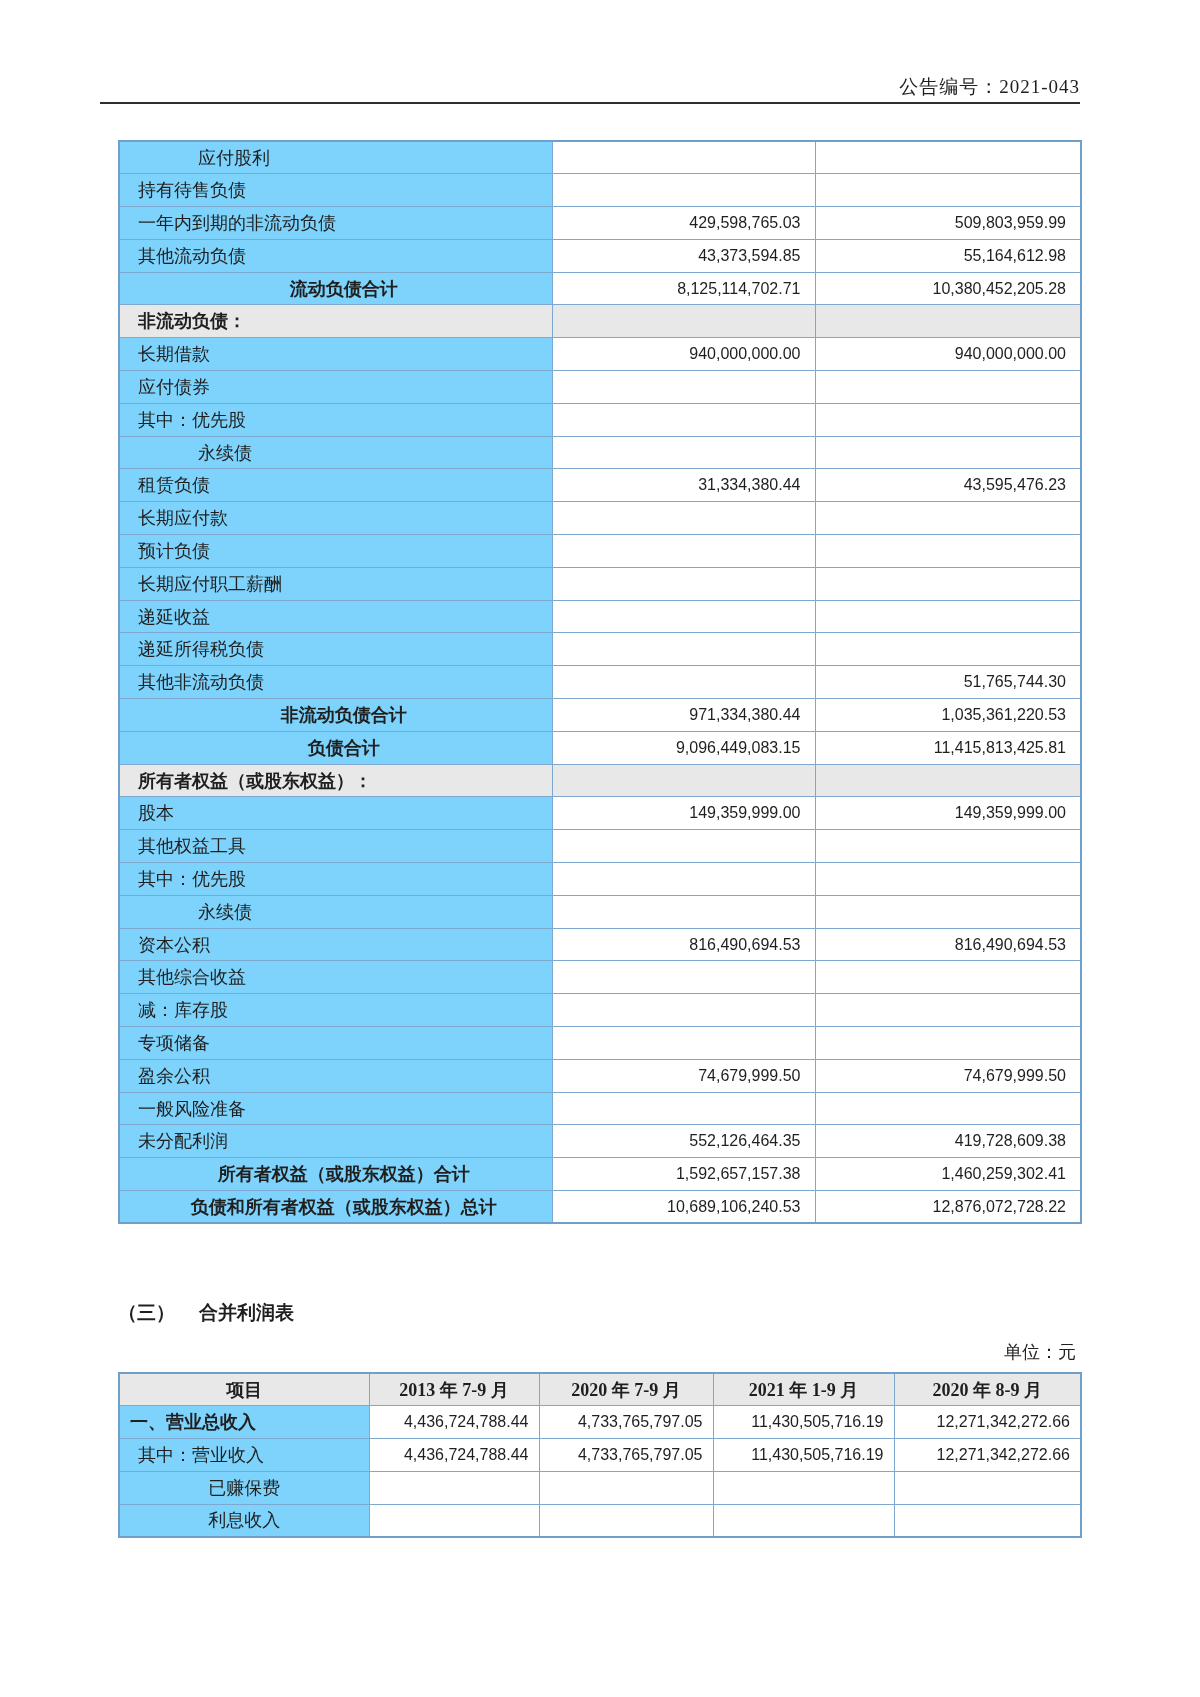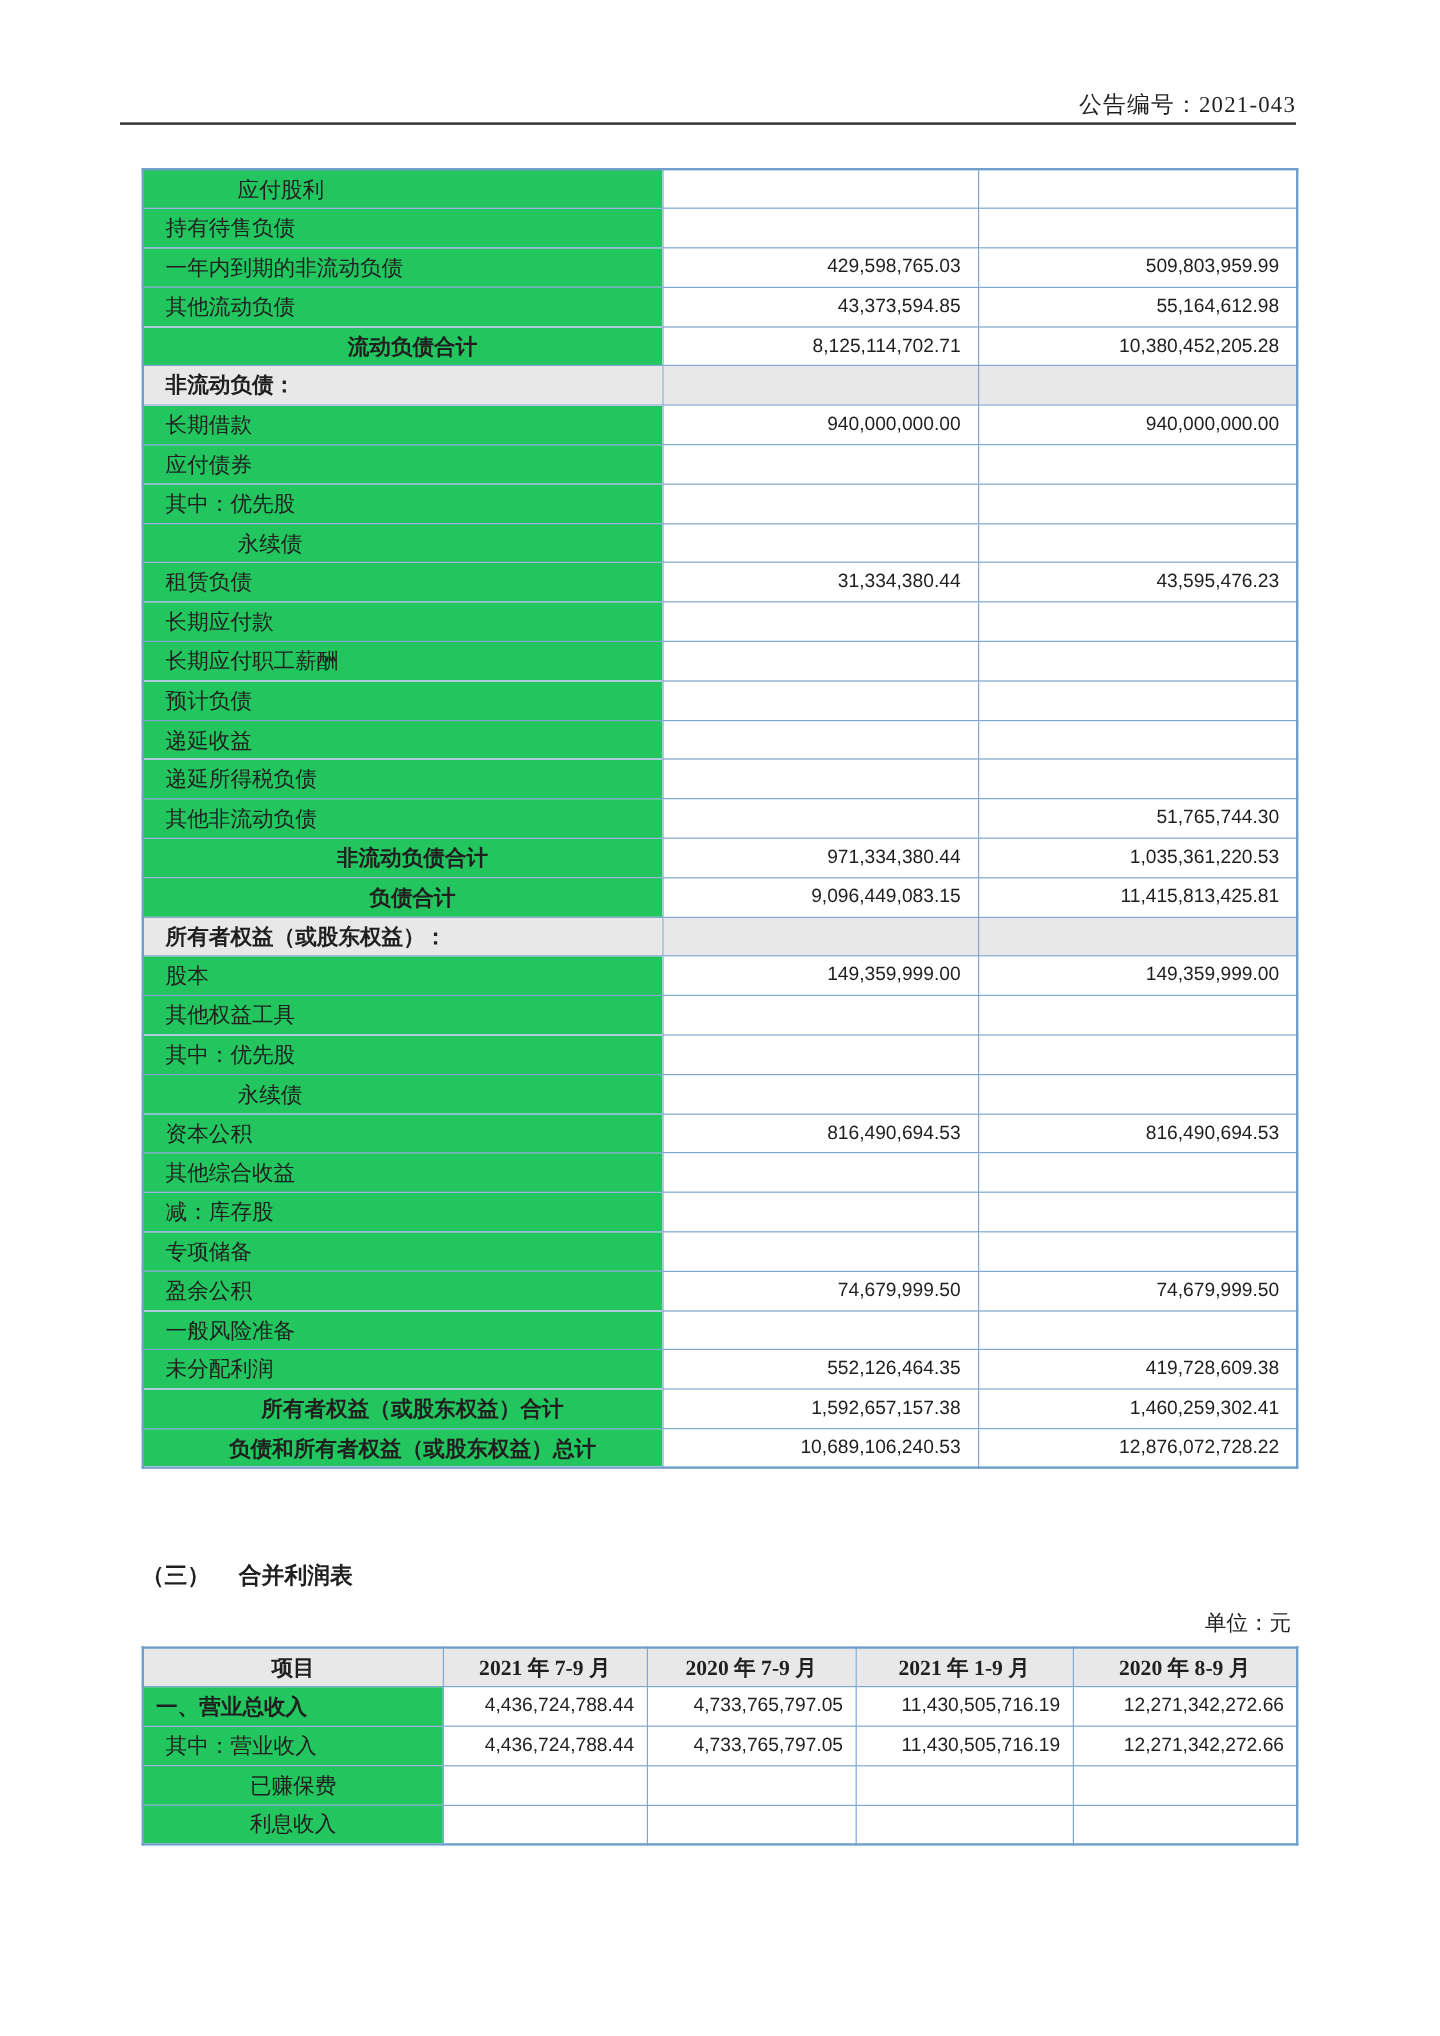--- a/index.html
+++ b/index.html
@@ -22,21 +22,21 @@
   table{border-collapse:collapse;table-layout:fixed;position:absolute;left:118px;}
   .t1{top:140px;width:962px;border:2px solid #6f9fca;}
   .t2{top:1372px;width:962px;border:2px solid #6f9fca;}
 
   td,th{
     border:1px solid #7fa8d0;height:32.8px;padding:0;margin:0;
     box-sizing:border-box;overflow:hidden;white-space:nowrap;
     vertical-align:middle;font-weight:normal;
   }
 
-  .lab{background:#22c55e;font-size:18px;text-align:left;padding-left:18px;}
+  .lab{background:#7dd3fc;font-size:18px;text-align:left;padding-left:18px;}
   .lab.indent{padding-left:78px;}
   .lab.total{padding-left:16px;text-align:center;font-weight:bold;}
   .lab.section{font-weight:bold;}
   tr.section td{background:#e8e8e8;}
 
   .num{
     background:#ffffff;text-align:right;
     font-family:"Liberation Sans", sans-serif;
     font-size:16px;padding-right:14px;
   }
@@ -130,26 +130,26 @@
           <td class="lab item">租赁负债</td>
           <td class="num">31,334,380.44</td>
           <td class="num">43,595,476.23</td>
         </tr>
         <tr>
           <td class="lab item">长期应付款</td>
           <td class="num"></td>
           <td class="num"></td>
         </tr>
         <tr>
+          <td class="lab item">预计负债</td>
+          <td class="num"></td>
+          <td class="num"></td>
+        </tr>
+        <tr>
           <td class="lab item">长期应付职工薪酬</td>
-          <td class="num"></td>
-          <td class="num"></td>
-        </tr>
-        <tr>
-          <td class="lab item">预计负债</td>
           <td class="num"></td>
           <td class="num"></td>
         </tr>
         <tr>
           <td class="lab item">递延收益</td>
           <td class="num"></td>
           <td class="num"></td>
         </tr>
         <tr>
           <td class="lab item">递延所得税负债</td>
@@ -254,21 +254,21 @@
     <colgroup>
       <col style="width:250px">
         <col style="width:170px">
         <col style="width:174px">
         <col style="width:181px">
         <col style="width:187px">
     </colgroup>
     <thead>
         <tr>
           <th class="hd">项目</th>
-          <th class="hd">2021 年 7-9 月</th>
+          <th class="hd">2013 年 7-9 月</th>
           <th class="hd">2020 年 7-9 月</th>
           <th class="hd">2021 年 1-9 月</th>
           <th class="hd">2020 年 8-9 月</th>
         </tr>
       </thead>
     <tbody>
         <tr>
           <td class="lab b-item">一、营业总收入</td>
           <td class="num">4,436,724,788.44</td>
           <td class="num">4,733,765,797.05</td>

